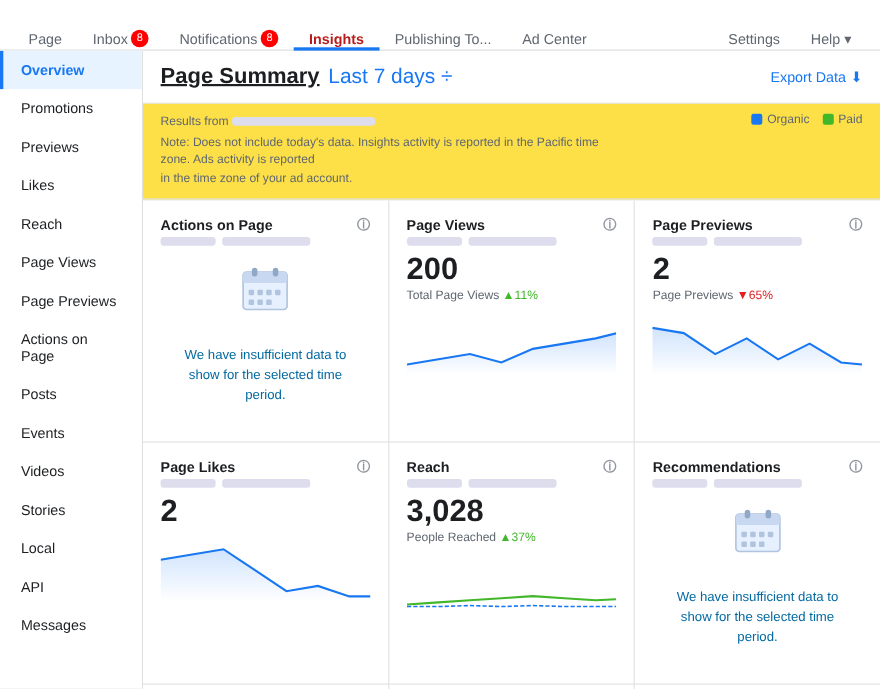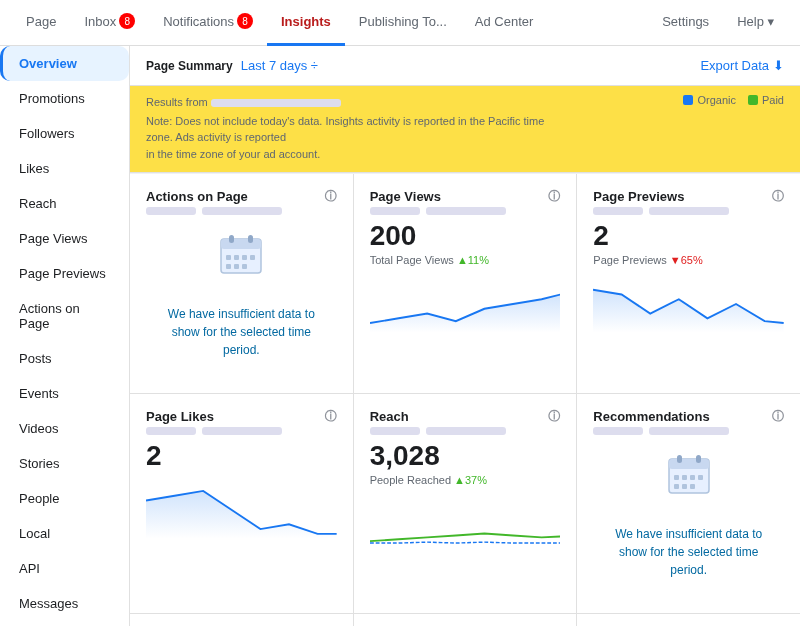--- a/index.html
+++ b/index.html
@@ -1,39 +1,39 @@
 <!DOCTYPE html>
 <html><head>
   <meta charset="utf-8">
   <style>
     * { box-sizing: border-box; margin: 0; padding: 0; }
     body { font-family: -apple-system, BlinkMacSystemFont, 'Segoe UI', Helvetica, Arial, sans-serif; font-size: 13px; background: #f0f2f5; color: #1c1e21; }
 
     
     .top-nav { display: flex; align-items: center; background: #fff; border-bottom: 1px solid #ddd; height: 46px; padding: 0 12px; gap: 0; }
-    .nav-item { padding: 0 14px; height: 46px; display: flex; align-items: center; font-size: 13px; color: #606770; cursor: pointer; border-bottom: 3px solid transparent; white-space: nowrap; }
+    .nav-item { padding: 0 14px; height: 46px; display: flex; align-items: flex-end; font-size: 13px; color: #606770; cursor: pointer; border-bottom: 3px solid transparent; white-space: nowrap; }
     .nav-item.active { color: #b91c1c; border-bottom: 3px solid #1877f2; font-weight: 600; }
     .nav-badge { background: red; color: #fff; border-radius: 50%; font-size: 10px; width: 16px; height: 16px; display: inline-flex; align-items: center; justify-content: center; margin-left: 3px; }
     .nav-spacer { flex: 1; }
 
     
     .main-layout { display: flex; height: calc(626px - 46px); overflow: hidden; }
 
     
     .sidebar { width: 130px; background: #fff; border-right: 1px solid #e0e0e0; overflow-y: auto; flex-shrink: 0; }
-    .sidebar-item { padding: 10px 16px; font-size: 13px; color: #1c1e21; cursor: pointer; border-left: 3px solid transparent; border-radius: 10px; }
+    .sidebar-item { padding: 10px 16px; font-size: 13px; color: #1c1e21; cursor: pointer; border-left: 3px solid transparent; }
     .sidebar-item.active { background: #e7f3ff; color: #1877f2; border-left: 3px solid #1877f2; font-weight: 600; }
 
     
     .content { flex: 1; overflow-y: auto; padding: 0; background: #f0f2f5; }
 
     
     .summary-header { background: #fff; padding: 12px 16px; display: flex; align-items: center; justify-content: space-between; border-bottom: 1px solid #e0e0e0; }
-    .summary-title { font-size: 12px; font-weight: 600; }
-    .summary-period { font-size: 13px; color: #1877f2; margin-left: 8px; cursor: pointer; }
+    .summary-title { font-size: 20px; font-weight: 600; text-decoration: underline; }
+    .summary-period { font-size: 19px; color: #1877f2; margin-left: 8px; cursor: pointer; }
     .export-btn { font-size: 13px; color: #1877f2; cursor: pointer; display: flex; align-items: center; gap: 4px; }
 
     
     .info-bar { background: #fde047; padding: 8px 16px 10px; border-bottom: 1px solid #e0e0e0; display: flex; justify-content: space-between; align-items: flex-start; }
     .info-text { font-size: 11px; color: #606770; line-height: 1.5; max-width: 65%; }
     .legend { display: flex; align-items: center; gap: 12px; font-size: 11px; color: #606770; }
     .legend-item { display: flex; align-items: center; gap: 4px; }
     .legend-dot { width: 10px; height: 10px; border-radius: 2px; }
     .legend-dot.organic { background: #1877f2; }
     .legend-dot.paid { background: #42b72a; }
@@ -90,31 +90,30 @@
   <div class="nav-item">
       <span>Help ▾</span>
     </div>
 </nav>
 
 <div class="main-layout">
 
   <aside class="sidebar">
     <div class="sidebar-item active">Overview</div>
     <div class="sidebar-item">Promotions</div>
-    <div class="sidebar-item">Followers</div>
+    <div class="sidebar-item">Previews</div>
     <div class="sidebar-item">Likes</div>
     <div class="sidebar-item">Reach</div>
     <div class="sidebar-item">Page Views</div>
     <div class="sidebar-item">Page Previews</div>
     <div class="sidebar-item">Actions on Page</div>
     <div class="sidebar-item">Posts</div>
     <div class="sidebar-item">Events</div>
     <div class="sidebar-item">Videos</div>
     <div class="sidebar-item">Stories</div>
-    <div class="sidebar-item">People</div>
     <div class="sidebar-item">Local</div>
     <div class="sidebar-item">API</div>
     <div class="sidebar-item">Messages</div>
   </aside>
 
   <main class="content">
 
     <div class="summary-header">
       <div style="display:flex; align-items:center;">
         <span class="summary-title">Page Summary</span>

